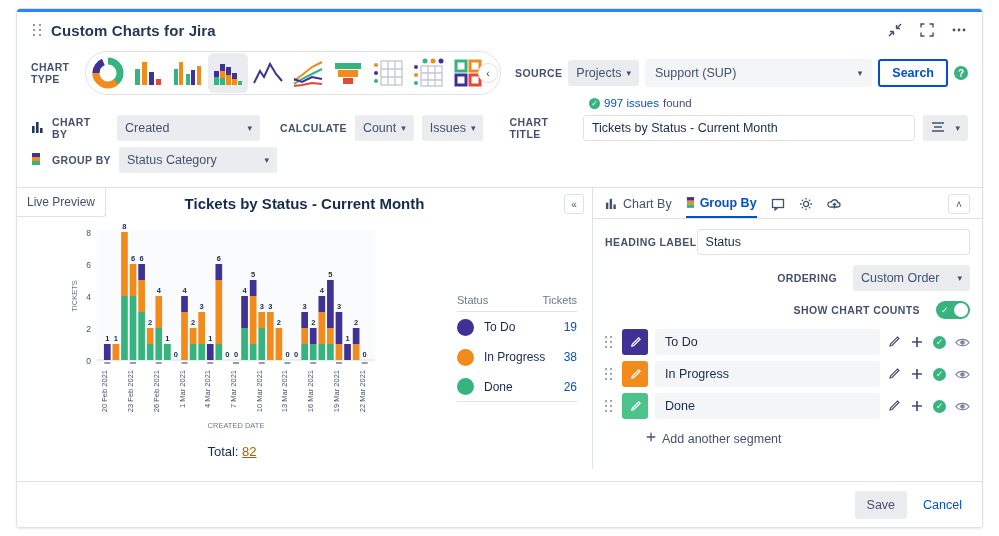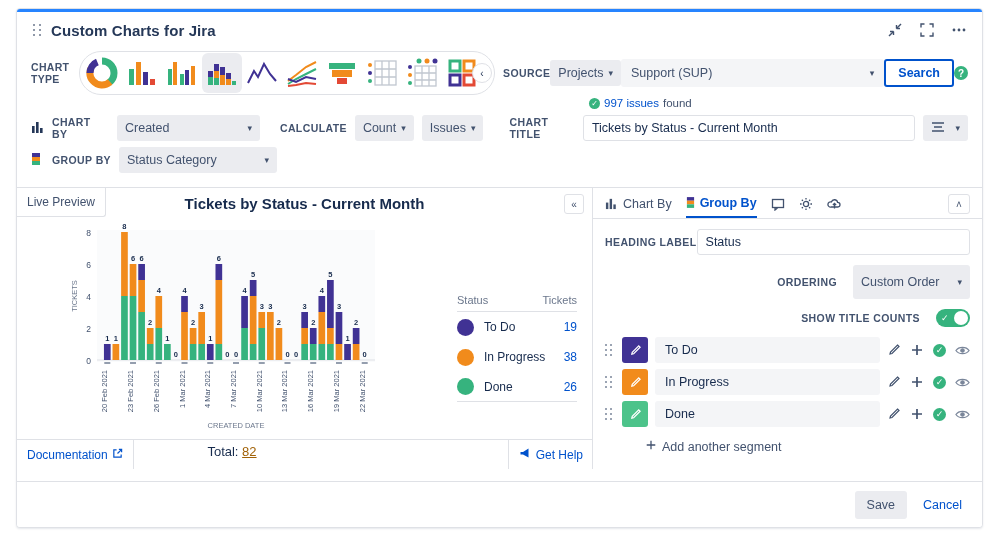--- a/index.html
+++ b/index.html
@@ -28,21 +28,21 @@
   .drag-dots i {
     position:absolute; width:2px; height:2px; background:#6B778C; border-radius:50%;
   }
   .app-title {
     font-size:15px; font-weight:bold; color:#253858; letter-spacing:0.1px;
   }
   .title-actions { margin-left:auto; display:flex; align-items:center; gap:14px; color:#42526E; }
   .ticon { width:18px; height:18px; display:flex; align-items:center; justify-content:center; cursor:pointer; }
   
   .row-charttype {
-    display:flex; align-items:center; padding:0 14px 6px 14px; 
+    display:flex; align-items:center; padding:0 14px 6px 14px; gap:6px;
   }
   .lbl-charttype {
     font-size:10.5px; font-weight:bold; color:#42526E; letter-spacing:0.3px;
     line-height:12px; width:48px; text-align:left;
   }
   .chart-type-strip {
     display:flex; align-items:center; border:1px solid #DFE1E6; border-radius:22px;
     background:#fff; padding:2px 2px; height:44px; position:relative;
   }
   .ct-item {
@@ -178,21 +178,21 @@
   .field-label {
     font-size:10.5px; font-weight:bold; color:#42526E; letter-spacing:0.4px;
   }
   .heading-input {
     flex:1; height:26px; border:1px solid #DFE1E6; border-radius:3px; background:#fff;
     display:flex; align-items:center; padding:0 8px; font-size:12.5px; color:#172B4D;
     cursor:text;
   }
   .right-row { display:flex; align-items:center; justify-content:flex-end; gap:16px; margin-bottom:10px; }
   .ordering-select {
-    background:#EBECF0; border-radius:3px; height:34px; padding:0 8px;
+    background:#EBECF0; border-radius:3px; height:26px; padding:0 8px;
     display:flex; align-items:center; gap:18px; font-size:12.5px; color:#42526E; cursor:pointer;
   }
   .toggle {
     width:34px; height:18px; border-radius:9px; background:#36B37E; position:relative; cursor:pointer;
   }
   .toggle .knob {
     position:absolute; right:2px; top:2px; width:14px; height:14px; border-radius:50%; background:#fff;
   }
   .toggle .tick {
     position:absolute; left:5px; top:3px; color:#fff; font-size:9px; line-height:12px;
@@ -604,40 +604,20 @@
           <span class="legend-name">Done</span>
           <span class="legend-val">26</span>
         </div>
       </div>
 
       <div class="total-line">
         <span>Total:</span>
         <b>82</b>
       </div>
 
-      <div class="footer-left">
-        <div class="doc-link">
-          <span>Documentation</span>
-          <span>
-            <svg width="11" height="11" viewBox="0 0 12 12" fill="none" stroke="#0052CC" stroke-width="1.3">
-              <path d="M5 2 H2 V10 H10 V7"></path>
-                <path d="M7.5 1.6 H10.5 V4.6"></path>
-                <path d="M10.3 1.8 L6 6"></path>
-            </svg>
-          </span>
-        </div>
-        <div class="get-help">
-          <span>
-            <svg width="12" height="12" viewBox="0 0 12 12" fill="#0052CC">
-              <path d="M9.5 1.5 L4 5 L1.5 5 L1.5 7.5 L4 7.5 L9.5 10.5 Z"></path>
-            </svg>
-          </span>
-          <span>Get Help</span>
-        </div>
-      </div>
     </div>
 
     <div class="right-pane">
       <div class="tabs">
         <div class="tab">
           <span class="tab-icon">
             <svg width="13" height="13" viewBox="0 0 14 14" fill="#42526E">
               <rect x="1" y="6" width="2.6" height="7"></rect>
                 <rect x="5" y="2" width="2.6" height="11"></rect>
               <rect x="9" y="8" width="2.6" height="5"></rect>
@@ -692,21 +672,21 @@
 
         <div class="right-row">
           <span class="field-label">ORDERING</span>
           <div class="ordering-select">
             <span>Custom Order</span>
             <span class="chev">▾</span>
           </div>
         </div>
 
         <div class="right-row">
-          <span class="field-label">SHOW TITLE COUNTS</span>
+          <span class="field-label">SHOW CHART COUNTS</span>
           <div class="toggle">
             <span class="tick">✓</span>
             <span class="knob"></span>
           </div>
         </div>
 
         <div class="seg-row">
           <div class="seg-handle">
             <i style="left:0;top:2px"></i>
               <i style="left:5px;top:2px"></i>

